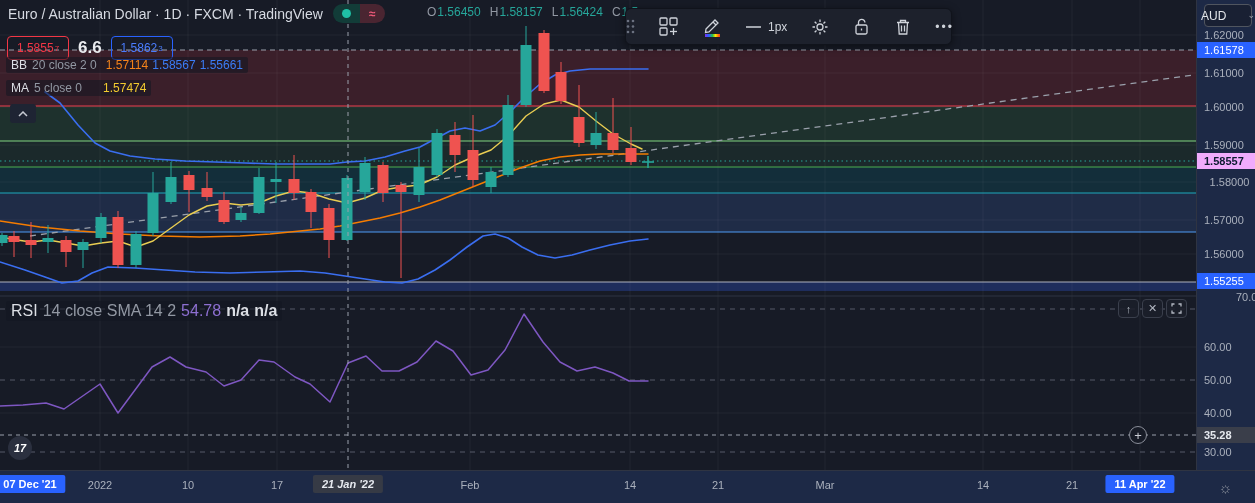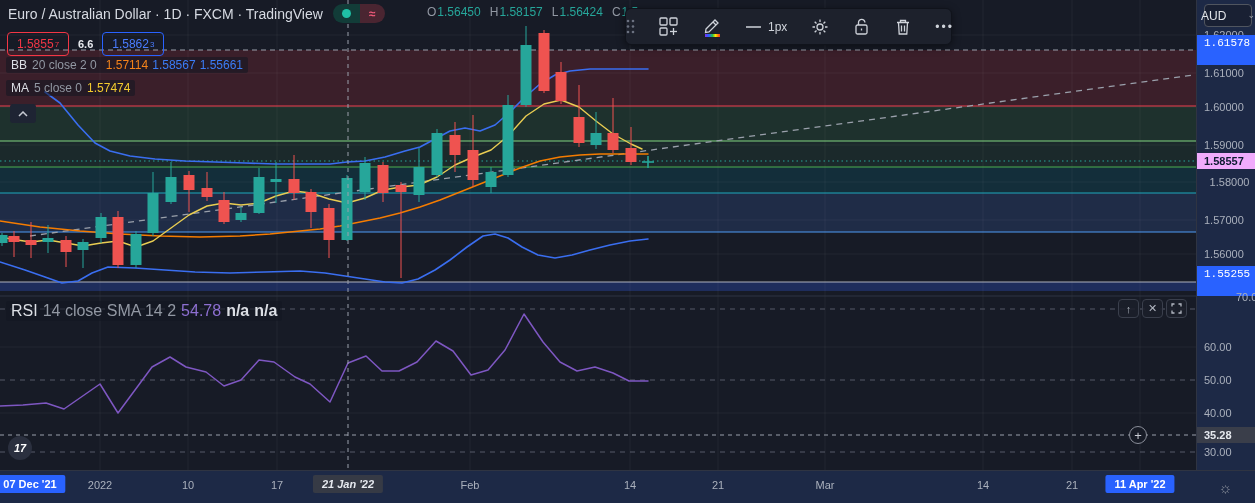--- a/index.html
+++ b/index.html
@@ -2,21 +2,21 @@
 <html><head>
 <meta charset="utf-8">
 <style>
   html,body{margin:0;padding:0;background:#0e1118;}
   *{box-sizing:border-box;font-family:"Liberation Sans",sans-serif;}
   #app{position:relative;width:1255px;height:503px;background:#171b26;overflow:hidden;}
   
   #price-axis{position:absolute;left:1196px;top:0;width:59px;height:470px;background:#1d2946;border-left:1px solid #2f3442;cursor:ns-resize;}
   #time-axis{position:absolute;left:0;top:470px;width:1252px;height:33px;background:#1d2946;border-top:1px solid #2f3442;cursor:ew-resize;}
   .plabel{position:absolute;left:0;width:100%;padding-left:7px;transform:translateY(-50%);font-size:11px;color:#aab0bc;white-space:nowrap;}
-  .plabel.blue{background:#2962ff;color:#fff;padding:2px 0 16px 7px;font-family:Liberation Mono, monospace;}
+  .plabel.blue{background:#2962ff;color:#fff;padding:2px 0 2px 7px;}
   .plabel.teal{background:#f0abfc;color:#0c1a30;font-weight:bold;padding:2px 0 2px 7px;}
   .plabel.gray{background:#3a3e4a;color:#e6e9ef;font-weight:bold;padding:2px 0 2px 7px;}
   .tlabel{position:absolute;top:8px;transform:translateX(-50%);font-size:11px;color:#aab0bc;white-space:nowrap;}
   .tlabel.blue{background:#2962ff;color:#fff;padding:3px 9px;border-radius:2px;top:4px;font-weight:bold;}
   .tlabel.gray{background:#363a45;color:#e6e9ef;padding:3px 9px;border-radius:2px;top:4px;font-weight:bold;}
   #axis-corner{position:absolute;left:1196px;top:470px;width:59px;height:33px;background:#1d2946;border-top:1px solid #2f3442;color:#8a8f9b;display:flex;align-items:center;justify-content:center;font-size:15px;}
   
   #chart-svg{position:absolute;left:0;top:0;}
   
   .ovl{position:absolute;}
@@ -24,21 +24,21 @@
   #title-text{font-size:14px;color:#d6dae2;}
   #status-pill{display:flex;height:19px;border-radius:10px;overflow:hidden;}
   #status-pill .seg1{width:27px;background:#123c38;display:flex;align-items:center;justify-content:center;}
   #status-pill .seg1 i{width:9px;height:9px;border-radius:50%;background:#1fc0a5;}
   #status-pill .seg2{width:25px;background:#4a2531;display:flex;align-items:center;justify-content:center;color:#f05a7a;font-size:12px;font-weight:bold;}
   #quote-row{left:7px;top:26px;display:flex;align-items:center;}
   .qbox{height:19px;min-width:62px;border-radius:4px;display:flex;align-items:center;justify-content:center;font-size:12px;padding:11px 6px;}
   .qbox sup{font-size:8px;margin-left:1px;}
   #bid-box{border:1px solid #f23645;color:#f23645;}
   #ask-box{border:1px solid #2962ff;color:#4a7dff;}
-  #spread{margin:12px 9px;color:#e8eaee;font-size:11px;font-weight:bold;}
+  #spread{margin:12px 9px;color:#e8eaee;font-size:17px;font-weight:bold;}
   .ind-row{display:flex;align-items:center;gap:5px;font-size:12px;background:rgba(18,22,32,.55);padding:1px 5px;border-radius:2px;white-space:nowrap;}
   .ind-row .nm{color:#dcdfe5;}
   .ind-row .pr{color:#9298a3;}
   #bb-row{left:6px;top:57px;}
   #ma-row{left:6px;top:80px;}
   #collapse-btn{left:10px;top:104px;width:26px;height:19px;background:#1e2433;border-radius:3px;display:flex;align-items:center;justify-content:center;cursor:pointer;}
   #ohlc-row{left:427px;top:5px;display:flex;gap:9px;font-size:12px;white-space:nowrap;}
   #ohlc-row .lt{color:#9298a3;margin-right:1px;}
   #ohlc-row .vl{color:#26a69a;}
   
@@ -221,21 +221,21 @@
   </div>
 
   <div class="ovl ind-row" id="bb-row">
     <span class="nm">BB</span>
     <span class="pr">20 close 2 0</span>
     <span class="vals"><span style="color: rgb(245, 131, 26); margin-left: 4px;">1.57114</span><span style="color: rgb(59, 124, 246); margin-left: 4px;">1.58567</span><span style="color: rgb(59, 124, 246); margin-left: 4px;">1.55661</span></span>
   </div>
   <div class="ovl ind-row" id="ma-row">
     <span class="nm">MA</span>
     <span class="pr">5 close 0</span>
-    <span class="vals"><span style="color: rgb(242, 203, 47); margin-left: 0;">1.57474</span></span>
+    <span class="vals"><span style="color: rgb(242, 203, 47); margin-left: 16px;">1.57474</span></span>
   </div>
 
   <div class="ovl" id="collapse-btn">
     <svg width="10" height="6">
         <polyline points="1,5 5,1 9,5" fill="none" stroke="#c6cad2" stroke-width="1.5"></polyline>
       </svg>
   </div>
 
   <div class="ovl" id="ohlc-row">
     <span><span class="lt">O</span><span class="vl">1.56450</span></span>

